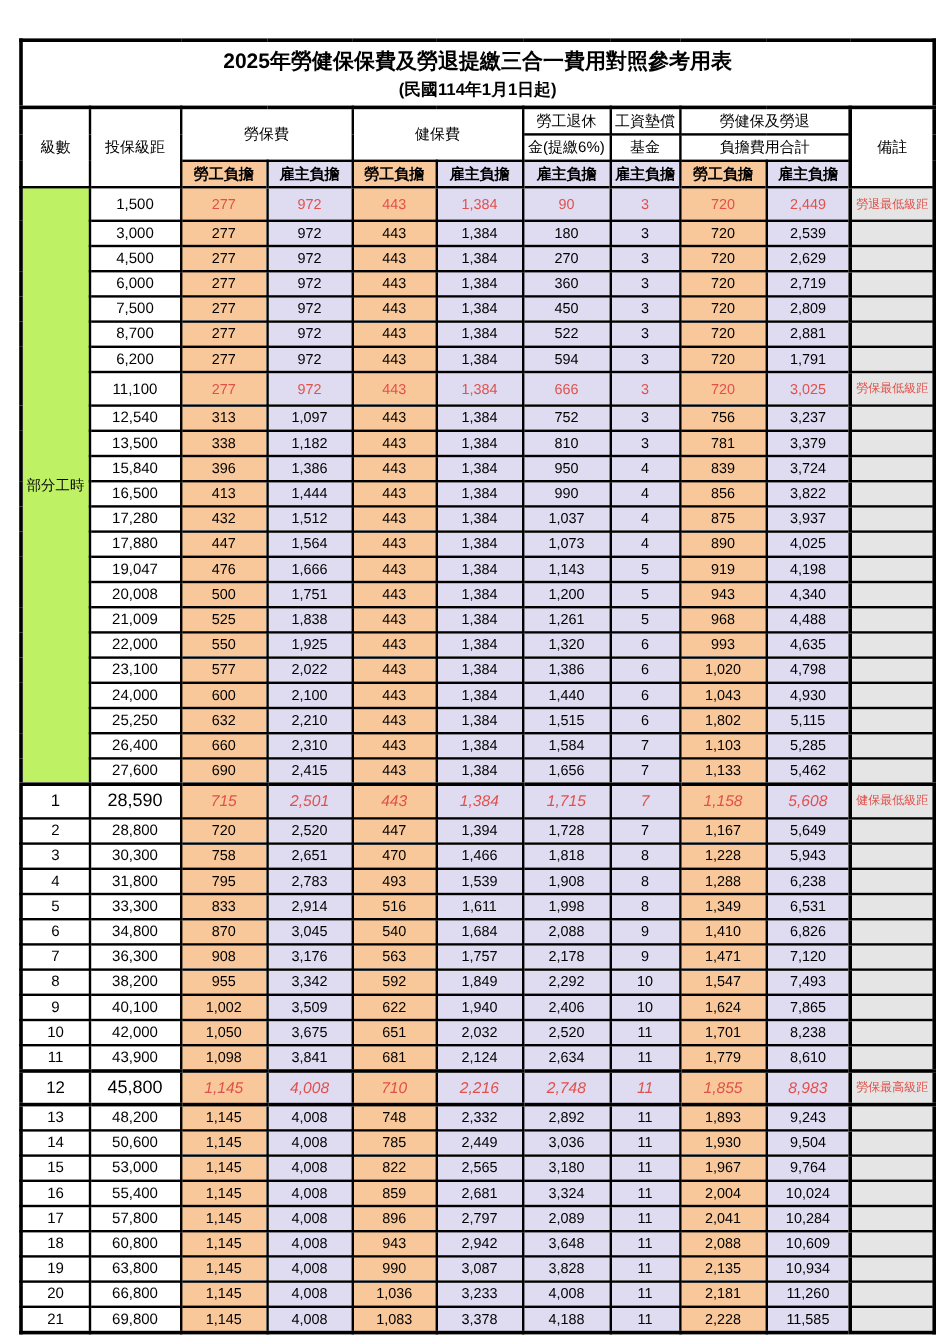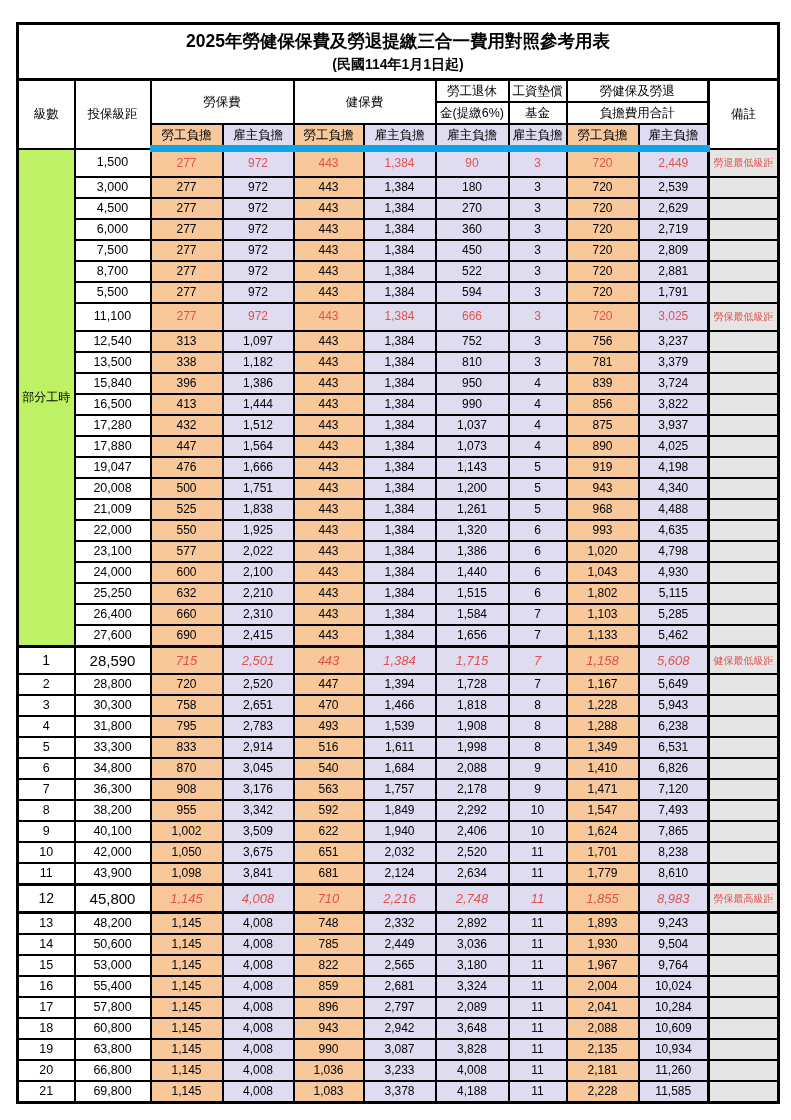--- a/index.html
+++ b/index.html
@@ -2,41 +2,41 @@
 <html><head>
 <meta charset="utf-8">
 <style>
   * { box-sizing: border-box; margin: 0; padding: 0; }
   body {
     width: 791px; height: 1120px;
     background: #ffffff;
     font-family: "Liberation Sans", "DejaVu Sans", sans-serif;
     color: #000;
   }
-  .page { padding: 22px 16px 0 16px; }
+  .page { padding: 32px 16px 0 16px; }
   table {
     border-collapse: collapse;
     table-layout: fixed;
     width: 761px;
     border: 3px solid #000;
   }
   td, th {
     border: 2px solid #000;
     text-align: center;
     vertical-align: middle;
     overflow: hidden;
     white-space: nowrap;
   }
   
   .title-cell { padding: 3px 0 4px 0; border-bottom: 3px solid #000; }
   .title-main { font-size: 17.5px; font-weight: bold; line-height: 1.55; }
   .title-sub  { font-size: 14px;   font-weight: bold; line-height: 1.35; }
   
   thead th { font-weight: normal; font-size: 12.5px; height: 20px; line-height: 20px; background: #fff; }
-  thead tr.share-row th { border-bottom: 7px solid #0ea5e9; }
+  thead tr.share-row th { border-bottom: 1px solid #0ea5e9; font-weight: bold; }
   th.orange, td.o { background: #f9c89a; }
   th.lav,    td.l { background: #dfdcf2; }
   
   tbody td { font-size: 12px; height: 21px; line-height: 19px; }
   td.level   { font-size: 12.5px; background: #fff; }
   td.part    { font-size: 12px; letter-spacing: 0; background: #bef264; }
   td.bracket { font-size: 12.5px; background: #fff; }
   td.note    { font-size: 10px; color: #e0514c; background: #e5e5e5; border-left: 3px solid #000; padding: 0 1px; }
   tr.hl td.val, tr.hl td.note { color: #e0514c; }
   tr.hl td { height: 28px; }
@@ -165,21 +165,21 @@
           <td class="val l">972</td>
           <td class="val o">443</td>
           <td class="val l">1,384</td>
           <td class="val l">522</td>
           <td class="val l">3</td>
           <td class="val o">720</td>
           <td class="val l">2,881</td>
           <td class="note"></td>
         </tr>
         <tr>
-          <td class="bracket">5,500</td>
+          <td class="bracket">6,200</td>
           <td class="val o">277</td>
           <td class="val l">972</td>
           <td class="val o">443</td>
           <td class="val l">1,384</td>
           <td class="val l">594</td>
           <td class="val l">3</td>
           <td class="val o">720</td>
           <td class="val l">1,791</td>
           <td class="note"></td>
         </tr>

